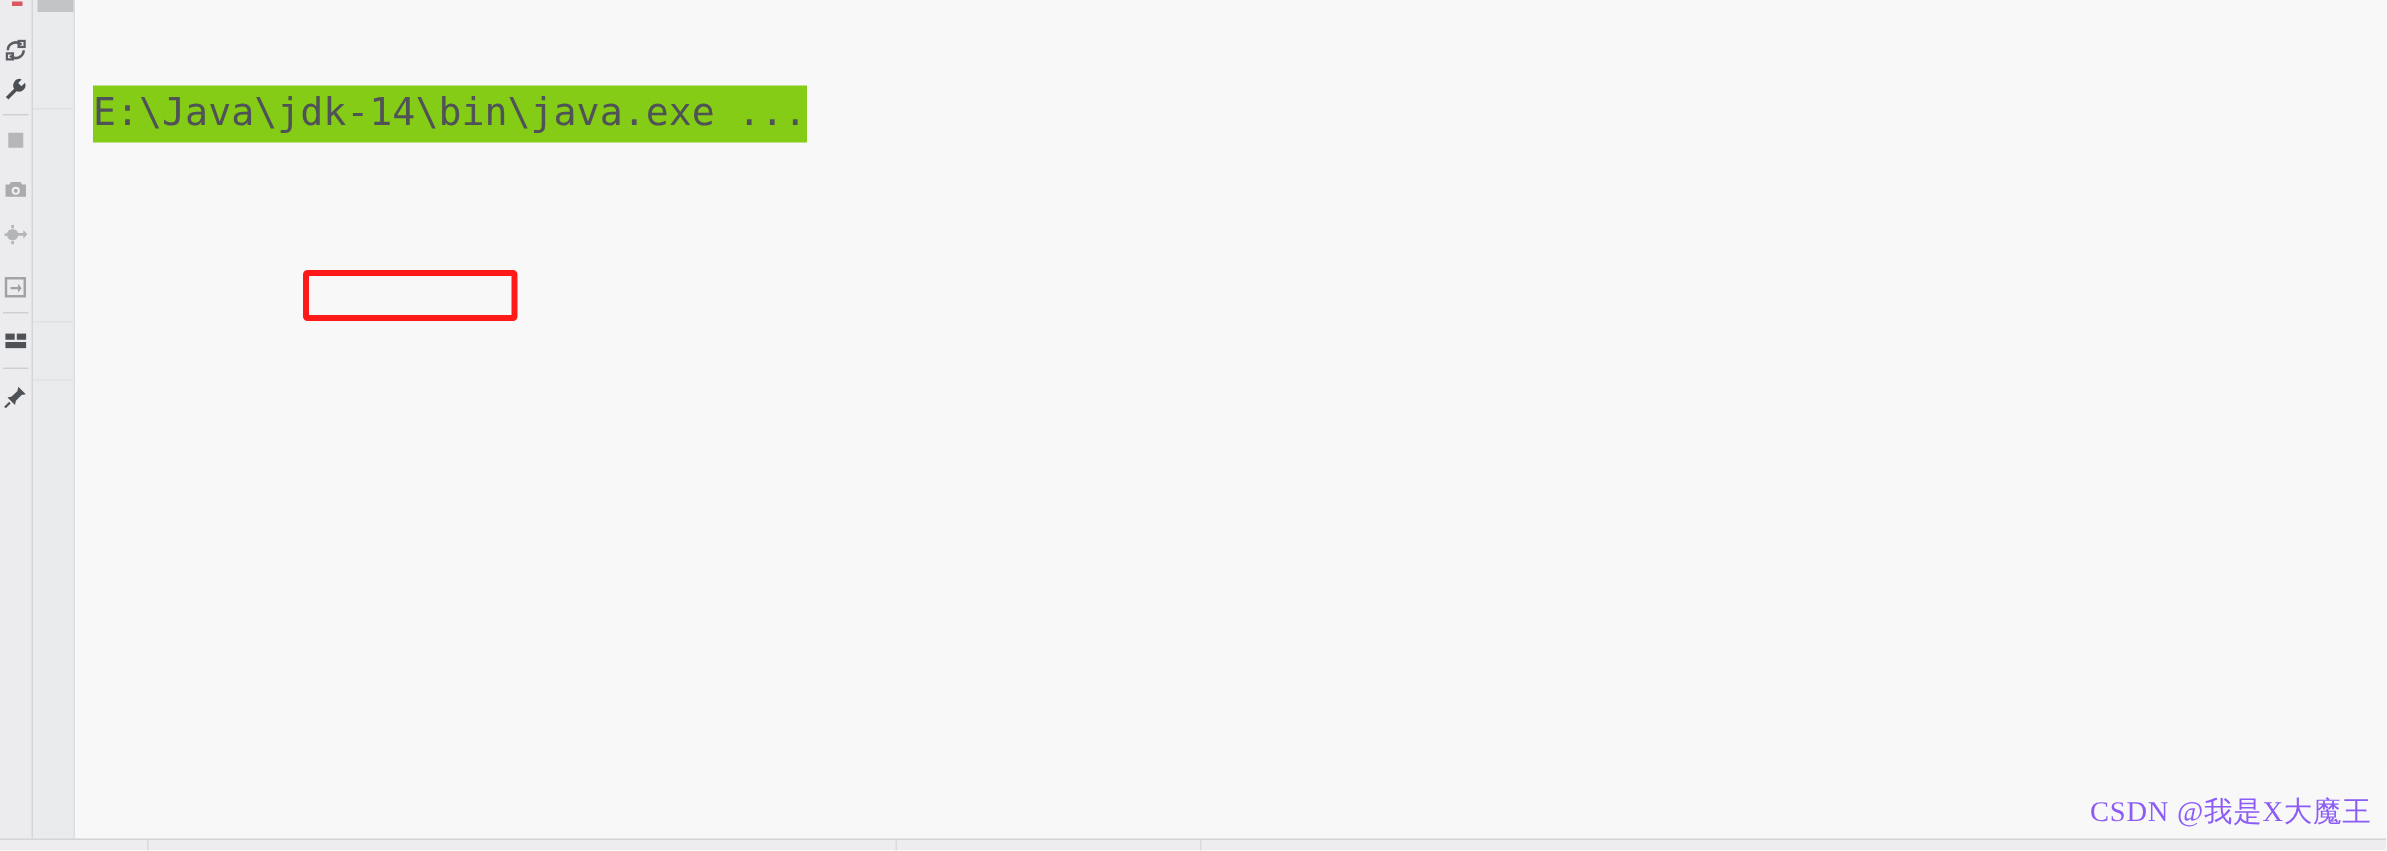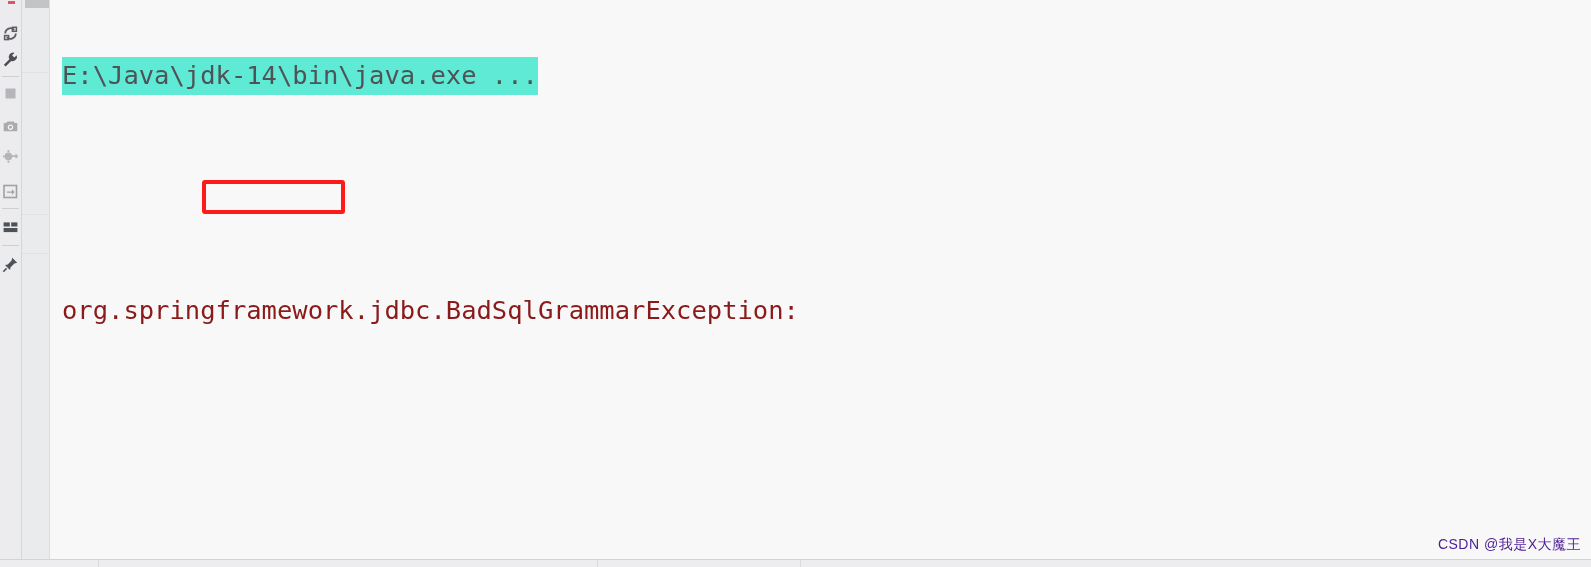--- a/index.html
+++ b/index.html
@@ -96,21 +96,21 @@
   .ln {
     display: block;
     height: 39.3px;
     padding-left: 12px;
     box-sizing: border-box;
   }
   .ln.cmd {
     color: #4f5256;
   }
   .ln.cmd .hl {
-    background: #5eead4;
+    background: #84cc16;
     display: inline;
     padding: 3px 0 5px 0;
   }
 
   
   .annot-box {
     position: absolute;
     left: 152px;
     top: 180px;
     width: 143px;
@@ -119,23 +119,23 @@
     border-radius: 3px;
     box-sizing: border-box;
     pointer-events: none;
   }
 
   
   .watermark {
     position: absolute;
     right: 10px;
     bottom: 13px;
-    font-family: Liberation Sans, sans-serif;
-    font-size: 14px;
-    color: #4c1d95;
+    font-family: Liberation Serif, serif;
+    font-size: 19px;
+    color: #8b5cf6;
     letter-spacing: 0.5px;
     white-space: nowrap;
   }
 
   
   .bottombar {
     position: absolute;
     left: 0;
     bottom: 0;
     width: 1591px;
@@ -238,21 +238,20 @@
     <div class="gutter-thumb"></div>
     <div class="gutter-tick" style="top:72px;"></div>
     <div class="gutter-tick" style="top:214px;"></div>
     <div class="gutter-tick" style="top:253px;"></div>
   </div>
 
   <div class="console">
     <div class="lines">
       <span class="ln cmd"><span class="hl">E:\Java\jdk-14\bin\java.exe ...</span></span>
       <span class="ln"></span>
-      <span class="ln">org.springframework.jdbc.BadSqlGrammarException:</span>
       
       
       
       
       
       
       
       
       
       

